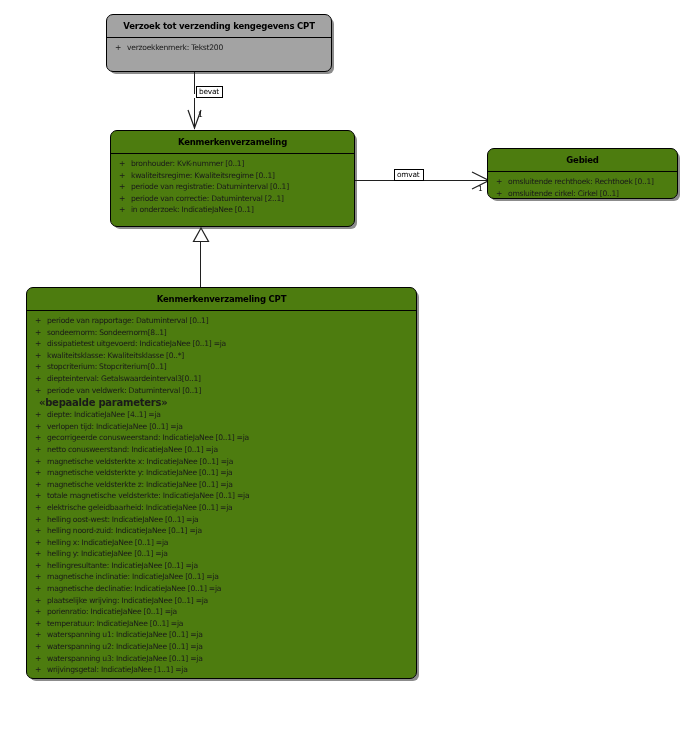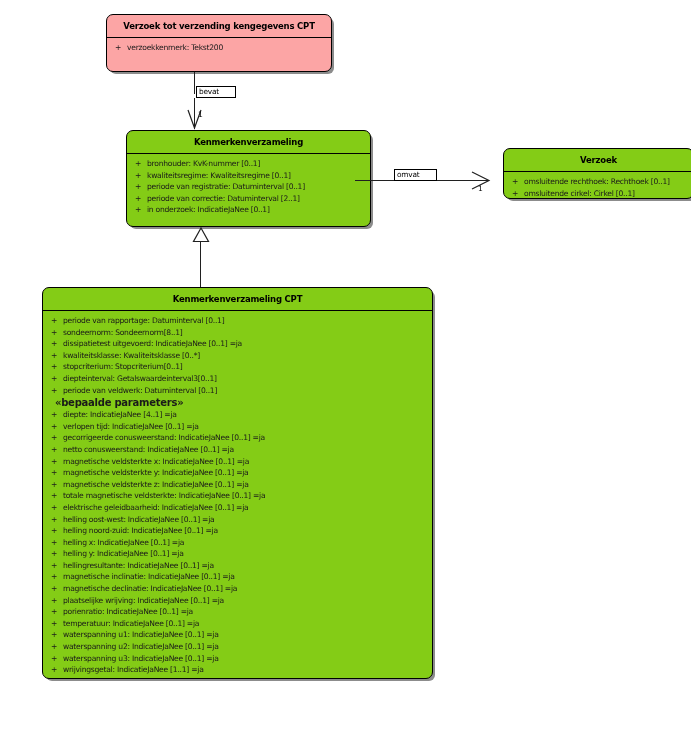--- a/index.html
+++ b/index.html
@@ -24,25 +24,24 @@
   .uml-class {
     position: absolute;
     box-sizing: border-box;
     border: 1px solid #000000;
     border-radius: 7px;
     background: #ffffff;
     box-shadow: 3px 3px 0 -1px rgba(0,0,0,0.45);
     overflow: hidden;
   }
   .uml-class.shaded {
-    background: #fca5a5;
+    background: #a3a3a3;
   }
   .uml-class.plain {
-    background: #84cc16;
-    margin-left: 16px;
+    background: #4d7c0f;
   }
 
   .uml-title {
     text-align: center;
     font-weight: bold;
     font-size: 8.5px;
     letter-spacing: -0.2px;
     color: #000000;
     padding: 6px 6px 6px 6px;
     border-bottom: 1px solid #000000;
@@ -93,21 +92,21 @@
   .conn-h { height: 1px; }
 
   .conn-label {
     position: absolute;
     font-size: 7.4px;
     line-height: 9px;
     letter-spacing: -0.2px;
     color: #000000;
     background: #ffffff;
     border: 1px solid #000000;
-    padding: 0px 16px 1px 2px;
+    padding: 0px 3px 1px 2px;
     white-space: nowrap;
   }
 
   .mult-label {
     position: absolute;
     font-size: 7.6px;
     line-height: 9px;
     color: #000000;
     background: transparent;
     white-space: nowrap;
@@ -168,21 +167,21 @@
   </div>
 
   <div class="conn-line conn-h" style="left:355px; top:180px; width:134px; height:1px;"></div>
   <div class="conn-label" style="left:394px; top:169px;text-align:center;">omvat</div>
   <svg class="arrow-svg" style="left:470px; top:170px; width:22px; height:22px;" viewBox="0 0 22 22">
     <path d="M2,2 L19,10.5 L2,19" fill="none" stroke="#202020" stroke-width="1.2"></path>
   </svg>
   <div class="mult-label" style="left:478px; top:184px;">1</div>
 
   <div class="uml-class plain" style="left:487px; top:148px; width:191px; height:51px;">
-    <div class="uml-title">Verzoek</div>
+    <div class="uml-title">Gebied</div>
     <div class="uml-attrs">
       <div class="attr-row">
         <span class="attr-vis">+</span>
         <span class="attr-text">omsluitende rechthoek: Rechthoek [0..1]</span>
       </div>
       <div class="attr-row">
         <span class="attr-vis">+</span>
         <span class="attr-text">omsluitende cirkel: Cirkel [0..1]</span>
       </div>
     </div>

